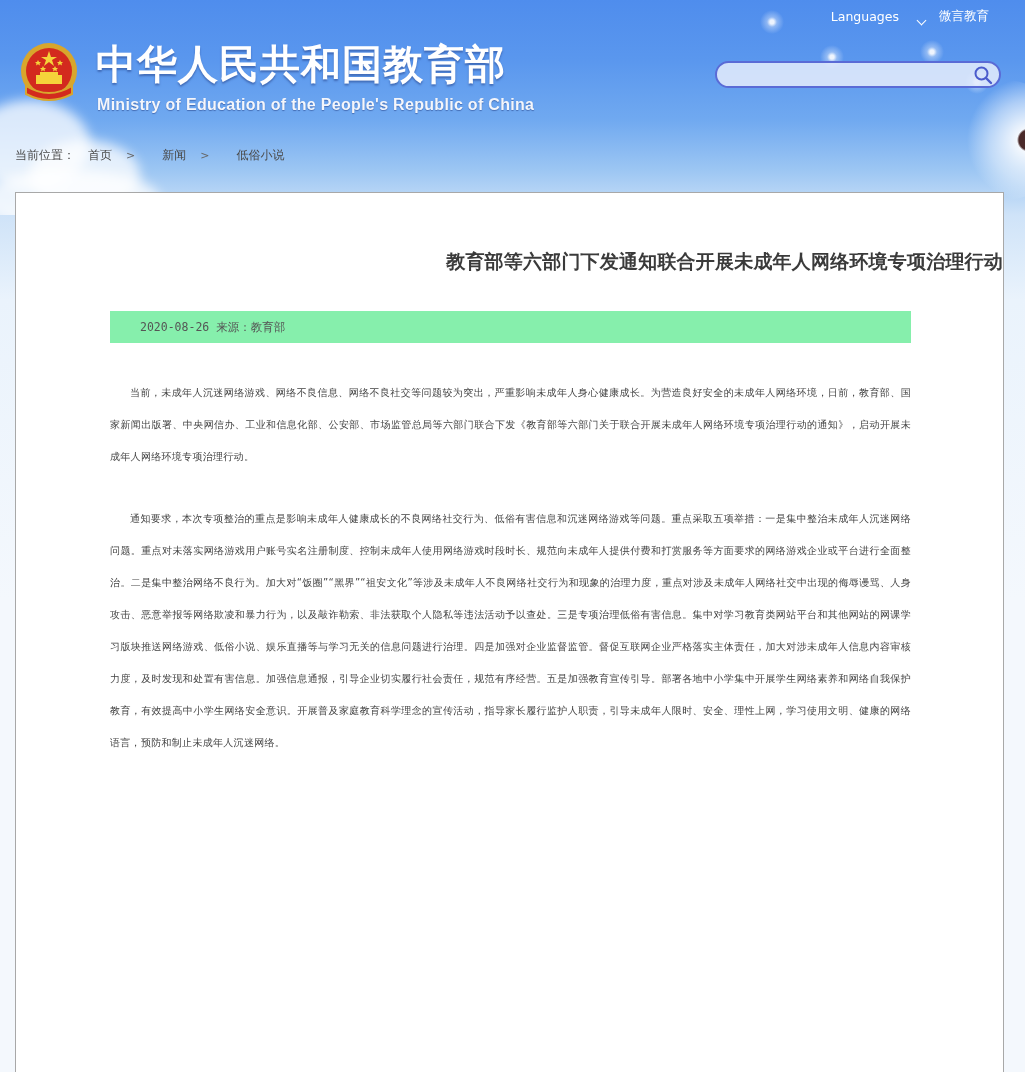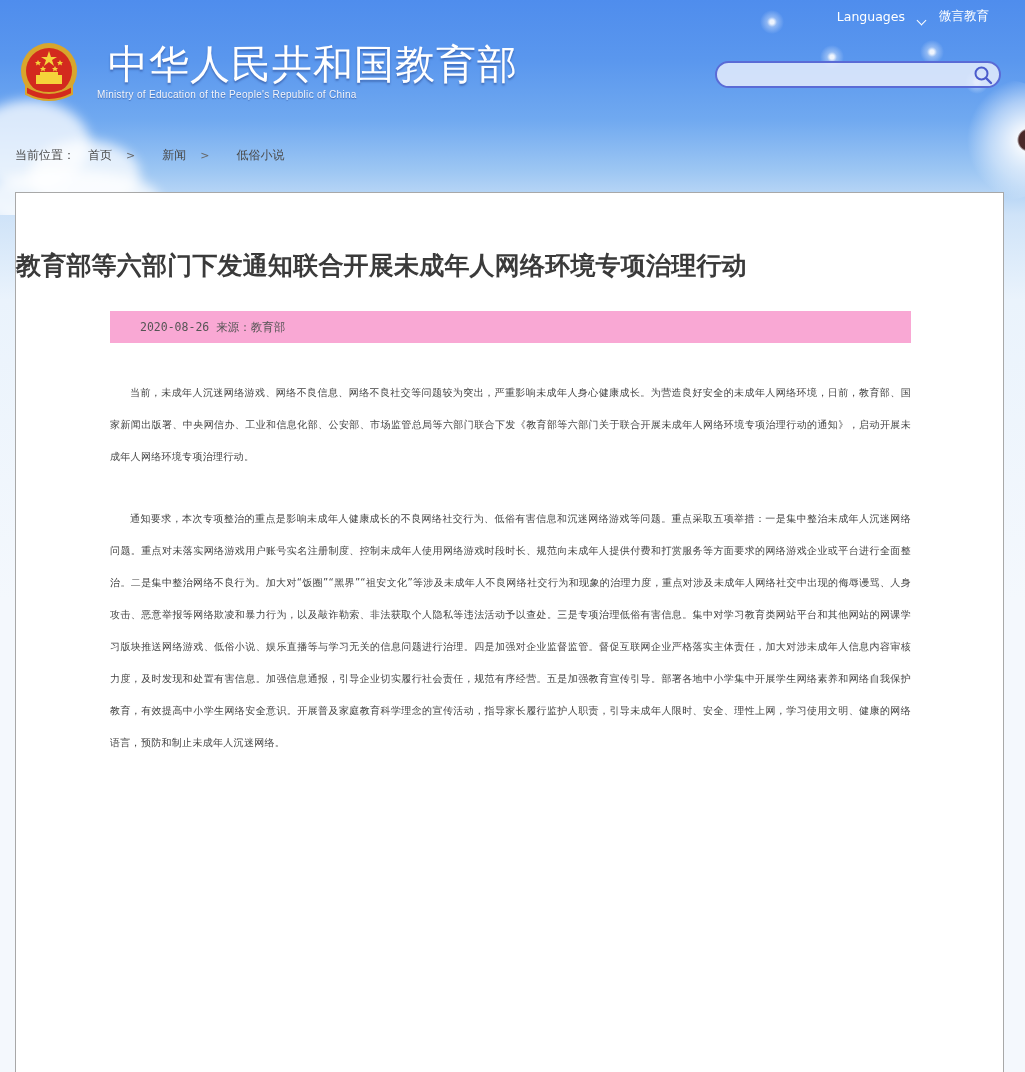--- a/index.html
+++ b/index.html
@@ -13,53 +13,52 @@
   .dandelion {
     position: absolute; right: -40px; top: 80px; width: 120px; height: 120px; border-radius: 50%;
     background: radial-gradient(circle at 70% 50%, #4a2a2a 0 10px, rgba(255,255,255,0.9) 12px, rgba(255,255,255,0.45) 40px, rgba(255,255,255,0) 62px);
   }
   .seed { position: absolute; width: 24px; height: 24px; border-radius: 50%;
     background: radial-gradient(circle, rgba(255,255,255,0.9) 0 2px, rgba(255,255,255,0.35) 5px, rgba(255,255,255,0) 12px); }
   .emblem {
     position: absolute; left: 18px; top: 42px; width: 62px; height: 64px;
   }
   .site-title {
-    position: absolute; left: 96px; top: 40px; font-size: 40px; font-weight: normal; color: #ffffff;
+    position: absolute; left: 96px; top: 40px; font-size: 40px; font-weight: bold; color: #ffffff;
     letter-spacing: 1px; text-shadow: 0 2px 2px rgba(40,70,140,0.55); line-height: 48px;
     font-family: "DejaVu Sans", sans-serif;
-    margin-left: 12px;
   }
   .site-subtitle {
-    position: absolute; left: 97px; top: 89px; font-size: 10px; color: #f4f6fb; letter-spacing: 0.3px;
-    text-shadow: 0 1px 1px rgba(40,70,140,0.6); font-family: "Liberation Sans", sans-serif;
+    position: absolute; left: 97px; top: 96px; font-size: 16px; color: #f4f6fb; letter-spacing: 0.3px;
+    text-shadow: 0 1px 1px rgba(40,70,140,0.6); font-family: "Liberation Sans", sans-serif; font-weight: bold;
   }
   .toplinks { position: absolute; right: 36px; top: 8px; display: flex; align-items: center; gap: 14px; color: #ffffff; font-size: 12.5px; }
-  .toplinks .lang { display: flex; align-items: flex-end; gap: 13px; cursor: pointer; margin-left: 37px; }
+  .toplinks .lang { display: flex; align-items: flex-end; gap: 19px; cursor: pointer; margin-left: 37px; }
   .chev { display: inline-block; width: 6px; height: 6px; border-right: 1px solid #fff; border-bottom: 1px solid #fff; transform: rotate(45deg); margin-top: -4px; }
   .search {
     position: absolute; left: 715px; top: 61px; width: 286px; height: 27px; border: 2px solid #5a6bd6;
     border-radius: 15px; background: rgba(225,235,252,0.88); box-sizing: border-box;
   }
   .search input { border: none; background: transparent; outline: none; width: 240px; height: 23px; margin-left: 12px; font-size: 13px; }
   .search-btn { position: absolute; right: 6px; top: 2px; width: 20px; height: 20px; cursor: pointer; }
   .breadcrumb {
     position: absolute; left: 15px; top: 147px; font-size: 12px; color: #4a4a4a; display: flex; align-items: center;
   }
   .breadcrumb a { color: #4a4a4a; text-decoration: none; margin-left: 13px; }
   .breadcrumb .sep { margin: 0 14px; color: #666; font-size: 11px; }
   .panel {
     position: absolute; left: 15px; top: 192px; width: 989px; height: 900px; background: #ffffff;
     border: 1px solid #a8a8a8; box-sizing: border-box;
   }
   .article-title {
-    position: absolute; left: 0; top: 56px; width: 100%; text-align: left; font-size: 25px; font-weight: bold;
+    position: absolute; left: 0; top: 56px; width: 100%; text-align: right; font-size: 19px; font-weight: bold;
     color: #3a3a3a; letter-spacing: 0.2px;
   }
   .meta {
-    position: absolute; left: 94px; top: 118px; width: 801px; height: 32px; background: #f9a8d4;
+    position: absolute; left: 94px; top: 118px; width: 801px; height: 32px; background: #86efac;
     font-size: 11.5px; color: #555; line-height: 32px; box-sizing: border-box; padding-left: 30px;
     font-family: "DejaVu Sans Mono", monospace;
   }
   .content { position: absolute; left: 94px; top: 184px; width: 801px; }
   .content p {
     margin: 0 0 30px 0; font-size: 10px; color: #444; line-height: 32px; text-indent: 2em;
     text-align: justify; letter-spacing: 0.3px;
   }
 </style>
 </head>

